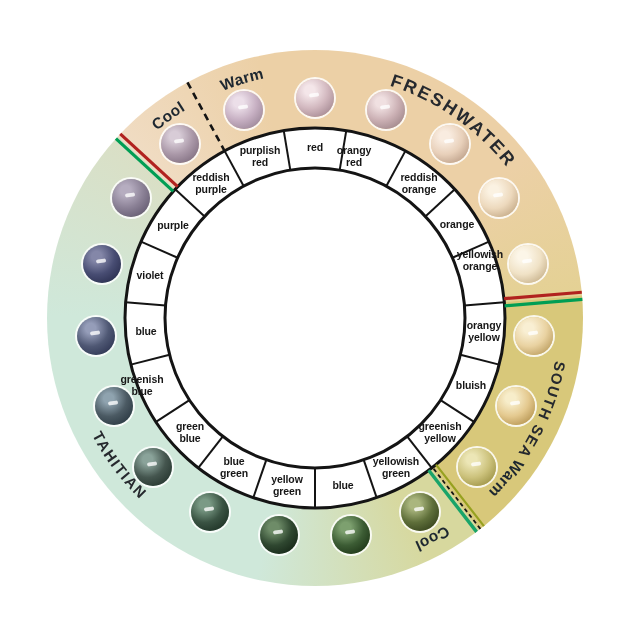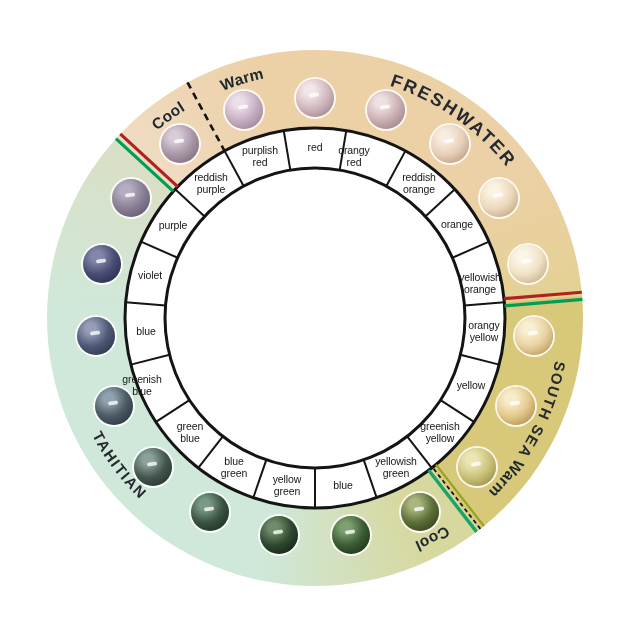--- a/index.html
+++ b/index.html
@@ -4,21 +4,21 @@
 <style>
   html,body{margin:0;padding:0;background:#ffffff;}
   .stage{position:relative;width:636px;height:636px;background:#ffffff;overflow:hidden;
          font-family:"Liberation Sans",sans-serif;}
   .disc{position:absolute;left:47px;top:50px;width:536px;height:536px;border-radius:50%;}
   .pearl{position:absolute;width:38px;height:38px;border-radius:50%;
          box-shadow:0 0 0 2px rgba(255,255,255,.85);}
   .pearl::after{content:"";position:absolute;left:34%;top:38%;width:10px;height:3.5px;
          border-radius:2px;background:rgba(255,255,255,.78);transform:rotate(-7deg);}
   .hue{position:absolute;transform:translate(-50%,-50%);width:58px;word-spacing:58px;
-       text-align:center;font-weight:normal;font-size:10.5px;line-height:1.12;
+       text-align:center;font-weight:bold;font-size:10.5px;line-height:1.12;
        letter-spacing:-0.1px;color:#161616;}
   svg{position:absolute;left:0;top:0;}
   .ring-stroke{fill:#ffffff;stroke:#141414;stroke-width:3;}
   .dividers line{stroke:#141414;stroke-width:2;}
   text.arc{fill:#26292e;font-family:"Liberation Sans",sans-serif;font-weight:bold;}
   text.big{font-size:18px;letter-spacing:2.2px;}
   text.mid{font-size:15px;letter-spacing:1.6px;}
   text.small{font-size:15.5px;letter-spacing:.3px;fill:#1d2730;}
 </style>
 </head>
@@ -158,23 +158,23 @@
     </text>
     <text class="arc small" text-anchor="middle">
       <textPath href="#arcCoolBR" startOffset="50%">Cool</textPath>
     </text>
   </svg>
 
   <div class="hue" style="left:315px;top:148px">red</div>
   <div class="hue" style="left:354px;top:157px">orangy red</div>
   <div class="hue" style="left:419px;top:184px">reddish orange</div>
   <div class="hue" style="left:457px;top:225px">orange</div>
-  <div class="hue" style="left:480px;top:284px">yellowish orange</div>
+  <div class="hue" style="left:480px;top:261px">yellowish orange</div>
   <div class="hue" style="left:484px;top:332px">orangy yellow</div>
-  <div class="hue" style="left:471px;top:386px">yellow</div>
+  <div class="hue" style="left:471px;top:386px">bluish</div>
   <div class="hue" style="left:440px;top:433px">greenish yellow</div>
   <div class="hue" style="left:396px;top:468px">yellowish green</div>
   <div class="hue" style="left:343px;top:486px">blue</div>
   <div class="hue" style="left:287px;top:486px">yellow green</div>
   <div class="hue" style="left:234px;top:468px">blue green</div>
   <div class="hue" style="left:190px;top:433px">green blue</div>
   <div class="hue" style="left:142px;top:386px">greenish blue</div>
   <div class="hue" style="left:146px;top:332px">blue</div>
   <div class="hue" style="left:150px;top:276px">violet</div>
   <div class="hue" style="left:173px;top:226px">purple</div>

